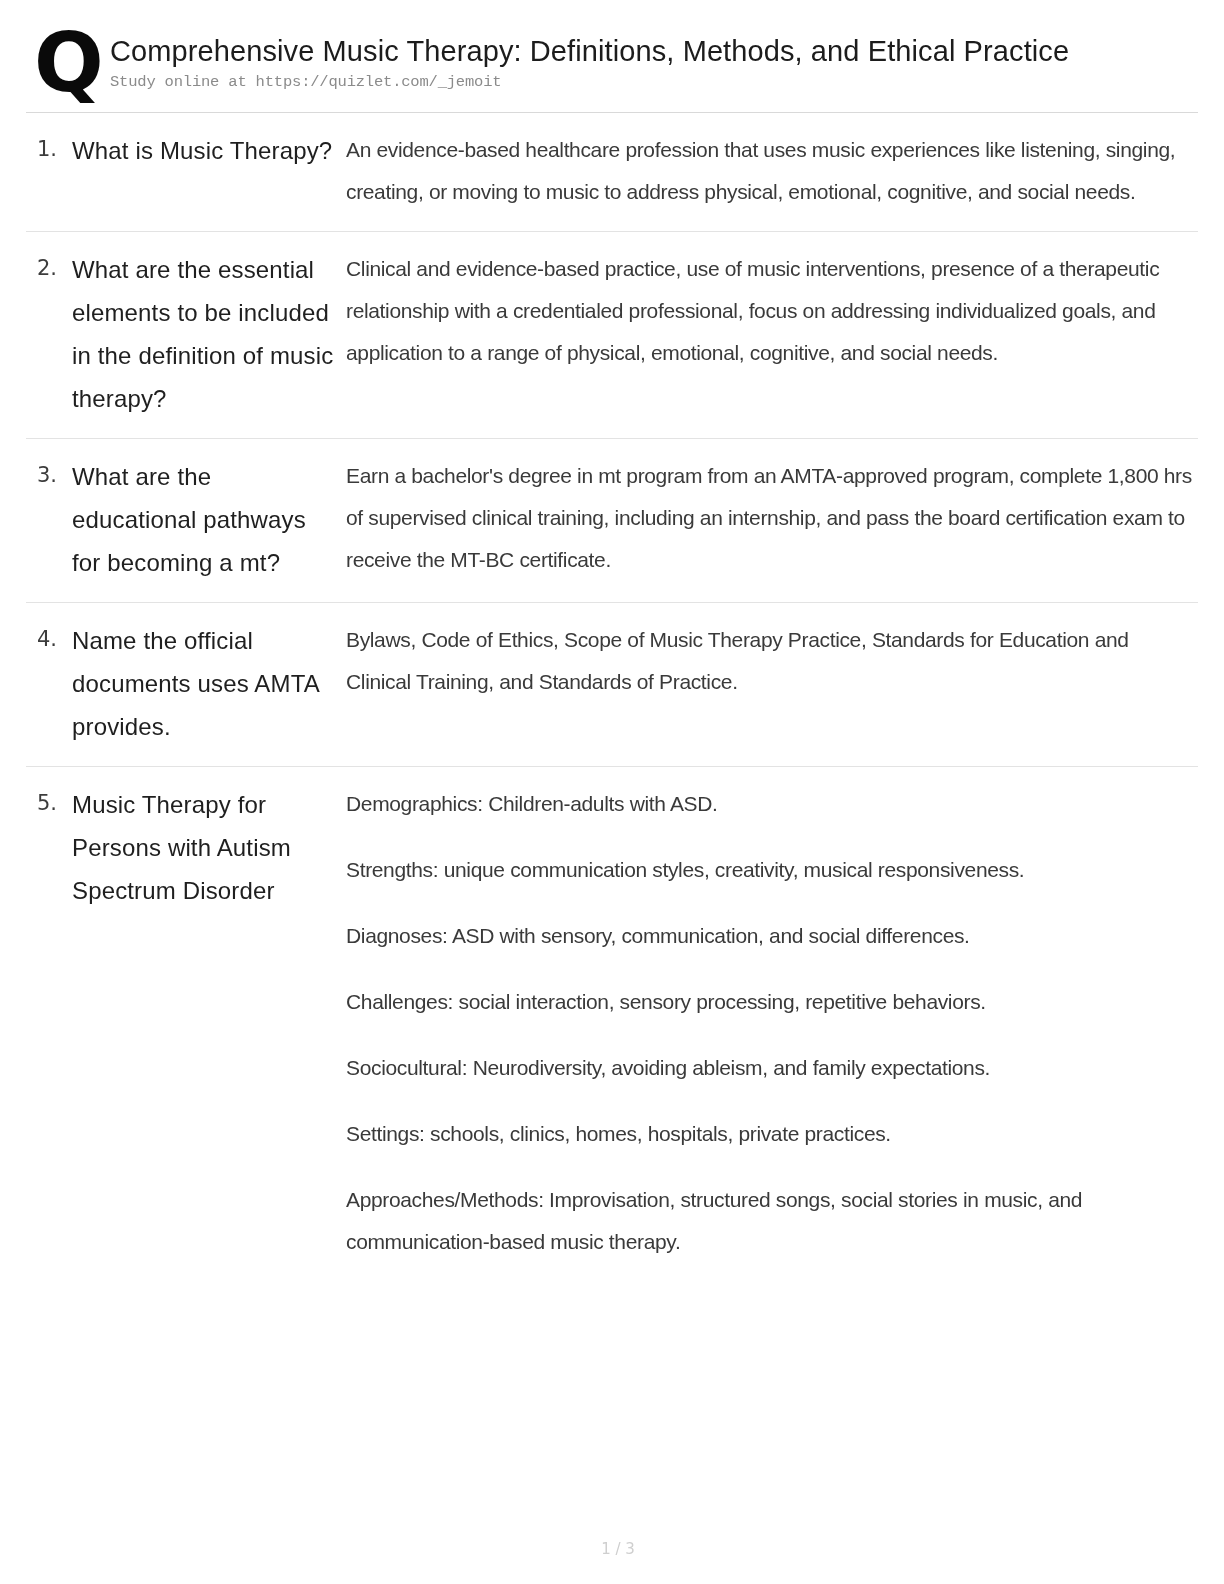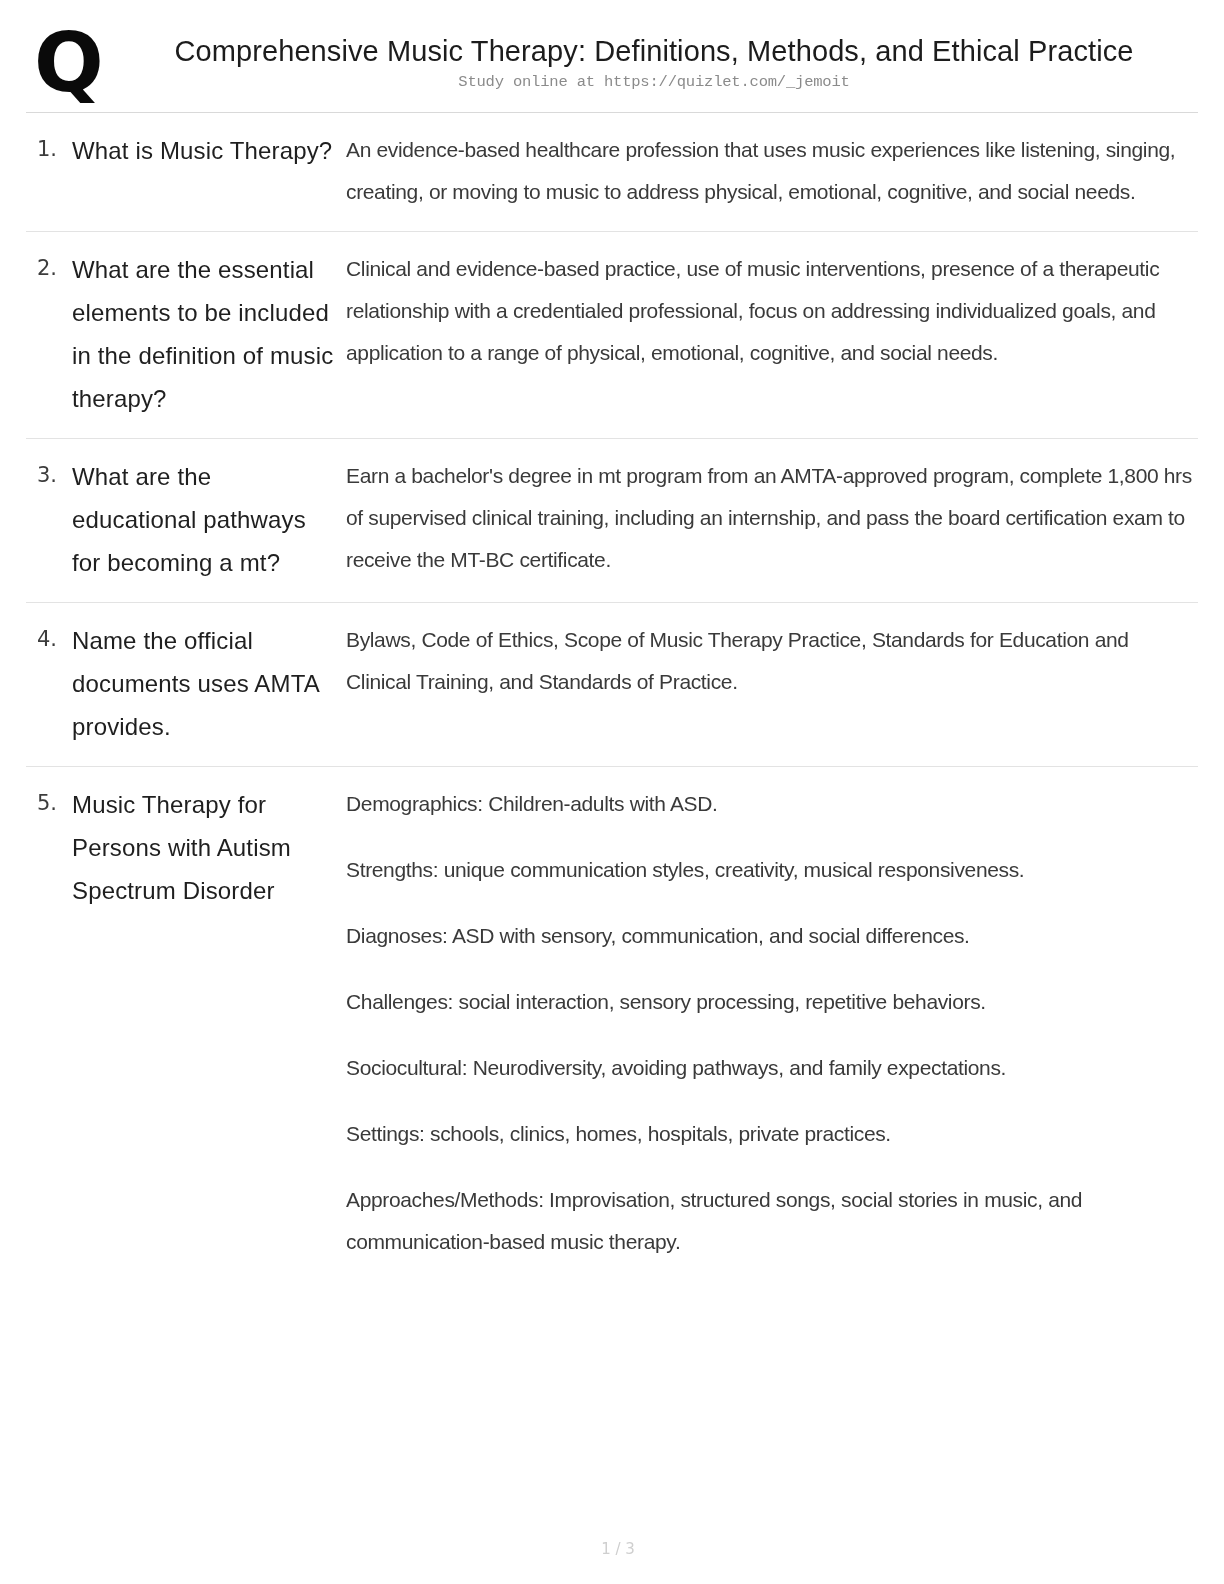--- a/index.html
+++ b/index.html
@@ -38,21 +38,20 @@
     font-family: "DejaVu Sans", sans-serif;
     font-weight: 700;
     font-size: 82px;
     line-height: 70px;
     color: #0a0a0a;
     letter-spacing: -2px;
   }
   .header-text {
     flex: 1 1 auto;
     padding-top: 12px;
-    text-align: center;
   }
   .doc-title {
     font-size: 29px;
     line-height: 34px;
     font-weight: 400;
     color: #1c1c1c;
     letter-spacing: 0.1px;
     white-space: nowrap;
   }
   .doc-sub {
@@ -170,21 +169,21 @@
     </div>
 
     <div class="row">
       <div class="num">5.</div>
       <div class="term">Music Therapy for Persons with Autism Spectrum Disorder</div>
       <div class="def">
         <p>Demographics: Children-adults with ASD.</p>
         <p>Strengths: unique communication styles, creativity, musical responsiveness.</p>
         <p>Diagnoses: ASD with sensory, communication, and social differences.</p>
         <p>Challenges: social interaction, sensory processing, repetitive behaviors.</p>
-        <p>Sociocultural: Neurodiversity, avoiding pathways, and family expectations.</p>
+        <p>Sociocultural: Neurodiversity, avoiding ableism, and family expectations.</p>
         <p>Settings: schools, clinics, homes, hospitals, private practices.</p>
         <p>Approaches/Methods: Improvisation, structured songs, social stories in music, and communication-based music therapy.</p>
       </div>
     </div>
 
   </div>
 
   <div class="footer">
     <span>1 / 3</span>
   </div>

